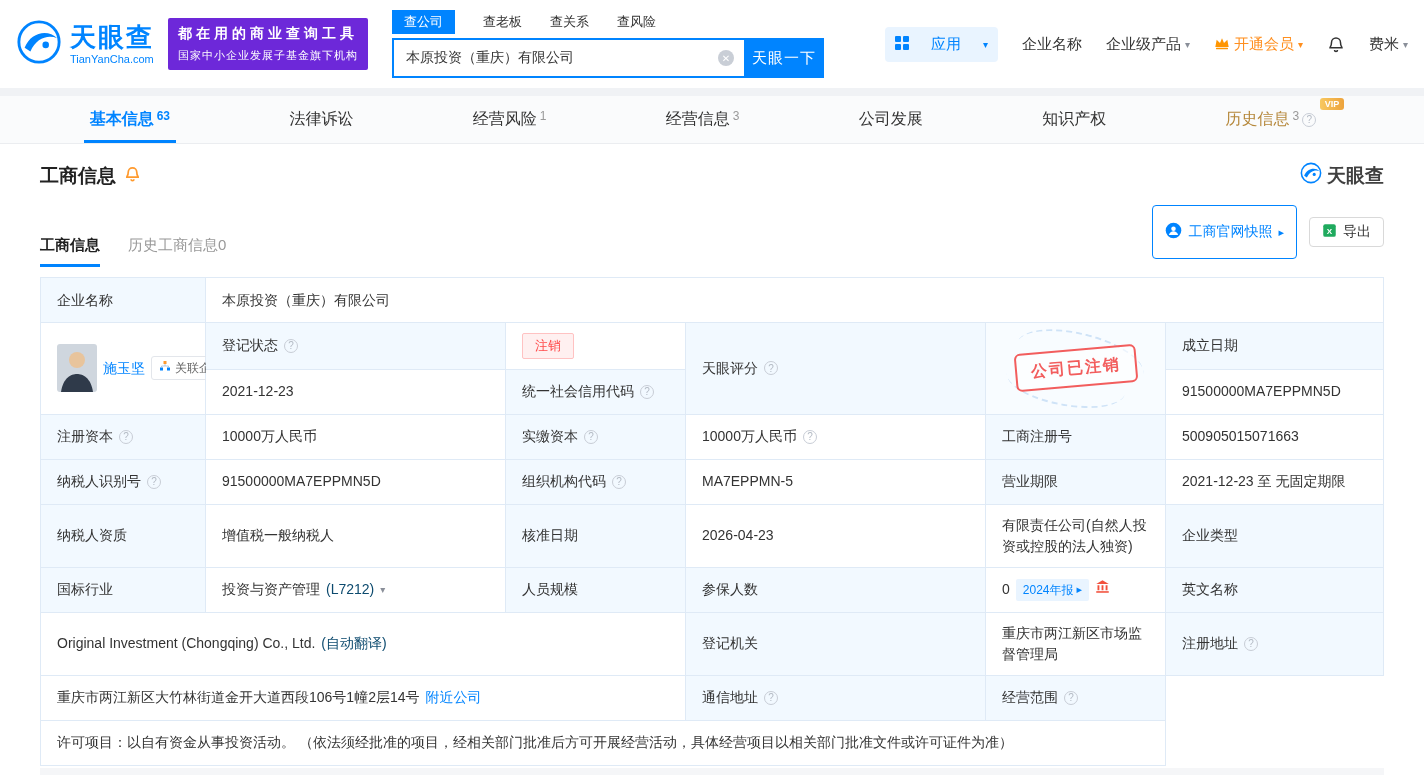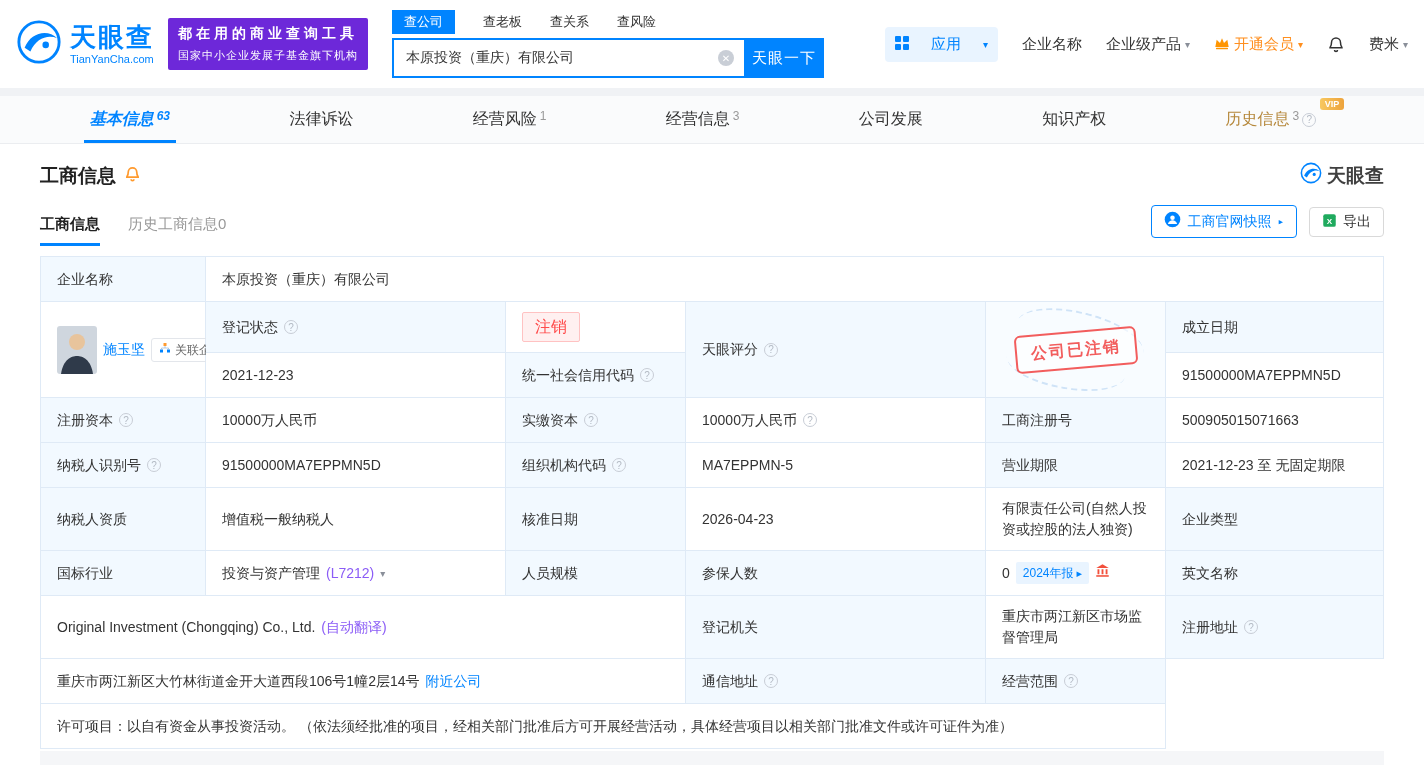--- a/index.html
+++ b/index.html
@@ -31,56 +31,56 @@
 .apps-chip { background:#e9f4ff; color:#0084ff; padding:8px 10px; border-radius:4px; display:flex; gap:22px; align-items:center; cursor:pointer; }
 .menu-item { display:flex; align-items:center; gap:4px; cursor:pointer; }
 .caret { font-size:10px; color:#8a8f99; }
 .caret.blue { color:#0084ff; }
 .caret.orange { color:#ff8f1f; }
 .vip-link { color:#ff8f1f; }
 
 .page-gap { height:8px; background:#f0f2f5; }
 .main-nav { height:48px; background:#fafbfc; border-bottom:1px solid #ebedf0; display:flex; align-items:stretch; justify-content:space-around; padding:0 30px; }
 .nav-tab { position:relative; display:flex; align-items:center; gap:3px; font-size:16px; color:#333; padding:0 12px; cursor:pointer; }
-.nav-tab.active { color:#0084ff; font-weight:bold;font-style:italic; }
+.nav-tab.active { color:#0084ff; font-weight:bold; }
 .nav-tab.active::after { content:""; position:absolute; left:6px; right:6px; bottom:0; height:3px; background:#0084ff; }
 .nav-count { font-size:12px; color:#999; align-self:flex-start; margin-top:13px; }
 .nav-tab.active .nav-count { color:#0084ff; }
 .nav-tab.gold { color:#b5873a; }
 .vip-tag { position:absolute; top:2px; right:2px; background:linear-gradient(90deg,#f8c860,#eda33c); color:#fff; font-size:9px; font-weight:bold; padding:1px 5px; border-radius:3px; }
 
 .content { padding:0 40px; }
 .section-head { display:flex; align-items:center; justify-content:space-between; margin-top:18px; }
 .section-title-wrap { display:flex; align-items:center; gap:8px; }
 .section-title { font-size:19px; font-weight:bold; color:#222; }
 .brand-mark { display:flex; align-items:center; gap:5px; font-size:19px; font-weight:bold; color:#404040; }
 .subtab-row { display:flex; align-items:flex-end; margin-top:16px; }
 .subtab { font-size:15px; color:#222; margin-right:28px; position:relative; padding-bottom:12px; cursor:pointer; }
 .subtab.active { font-weight:bold; }
 .subtab.active::after { content:""; position:absolute; bottom:0; left:0; width:100%; height:3px; background:#0084ff; }
 .subtab.muted2 { color:#999; }
 .subtab-actions { margin-left:auto; display:flex; gap:12px; align-items:center; padding-bottom:8px; }
-.btn-snapshot { display:flex; align-items:center; gap:6px; border:1px solid #0084ff; color:#0084ff; border-radius:4px; padding:5px 12px; font-size:14px; background:#fff; cursor:pointer; font-family:Liberation Mono, monospace; }
+.btn-snapshot { display:flex; align-items:center; gap:6px; border:1px solid #0084ff; color:#0084ff; border-radius:4px; padding:16px 12px; font-size:14px; background:#fff; cursor:pointer; font-family:Liberation Sans, sans-serif; }
 .btn-export { display:flex; align-items:center; gap:6px; border:1px solid #d9d9d9; color:#333; border-radius:4px; padding:5px 12px; font-size:14px; background:#fff; cursor:pointer; font-family:inherit; }
 .chev { font-size:11px; }
 
 .info-table { display:grid; grid-template-columns:165px 300px 180px 300px 180px 1fr; border-top:1px solid #dfeaf6; border-left:1px solid #dfeaf6; margin-top:10px; grid-auto-rows:minmax(45px,auto); font-size:14px; }
 .cell { border-right:1px solid #dfeaf6; border-bottom:1px solid #dfeaf6; padding:10px 16px; display:flex; align-items:center; gap:6px; background:#fff; line-height:1.5; }
 .cell.lbl { background:#f2f9ff; color:#333; }
 .span5 { grid-column:span 5; }
 .span3 { grid-column:span 3; }
 .rspan2 { grid-row:span 2; }
 .help { width:14px; height:14px; min-width:14px; border:1px solid #c8cdd6; border-radius:50%; color:#b3bac4; font-size:10px; display:inline-flex; align-items:center; justify-content:center; cursor:pointer; }
 .link { color:#0084ff; text-decoration:none; cursor:pointer; white-space:nowrap; }
-.badge-cancel { color:#ff4b4b; background:#fff0f0; border:1px solid #ffc2c2; padding:2px 12px; font-size:16px; border-radius:2px; }
+.badge-cancel { color:#ff4b4b; background:#fff0f0; border:1px solid #ffc2c2; padding:2px 12px; font-size:13px; border-radius:2px; }
 .rep-photo { width:40px; height:48px; border-radius:3px; overflow:hidden; flex:0 0 auto; }
 .rel-badge { display:flex; align-items:center; gap:4px; border:1px solid #e3e6eb; border-radius:3px; padding:2px 7px; font-size:12px; color:#666; cursor:pointer; white-space:nowrap; }
 .rel-badge b { color:#0084ff; font-weight:normal; }
 .chip-report { background:#e9f4ff; color:#0084ff; font-size:12px; padding:2px 7px; border-radius:2px; display:inline-flex; align-items:center; gap:3px; cursor:pointer; white-space:nowrap; }
-.muted { color:#8b5cf6; }
+.muted { color:#0c4a6e; }
 .stamp-cell { background:#f8fcff; position:relative; justify-content:center; overflow:hidden; }
 .stamp { border:2px solid #f25d5d; color:#f25d5d; border-radius:6px; padding:5px 14px; font-size:16px; font-weight:bold; letter-spacing:2px; transform:rotate(-5deg); background:rgba(255,255,255,.6); white-space:nowrap; z-index:1; }
 .stamp-cell::before { content:""; position:absolute; top:10px; right:20px; width:130px; height:50px; border-top:2px dashed #cfe3f7; border-radius:50%; transform:rotate(14deg); }
 .stamp-cell::after { content:""; position:absolute; bottom:8px; left:20px; width:120px; height:44px; border-bottom:2px dashed #cfe3f7; border-radius:50%; transform:rotate(10deg); }
 .footer-strip { height:14px; background:#f5f6f8; margin-top:2px; }
 </style>
 </head>
 <body>
 
 <header class="top-header">

